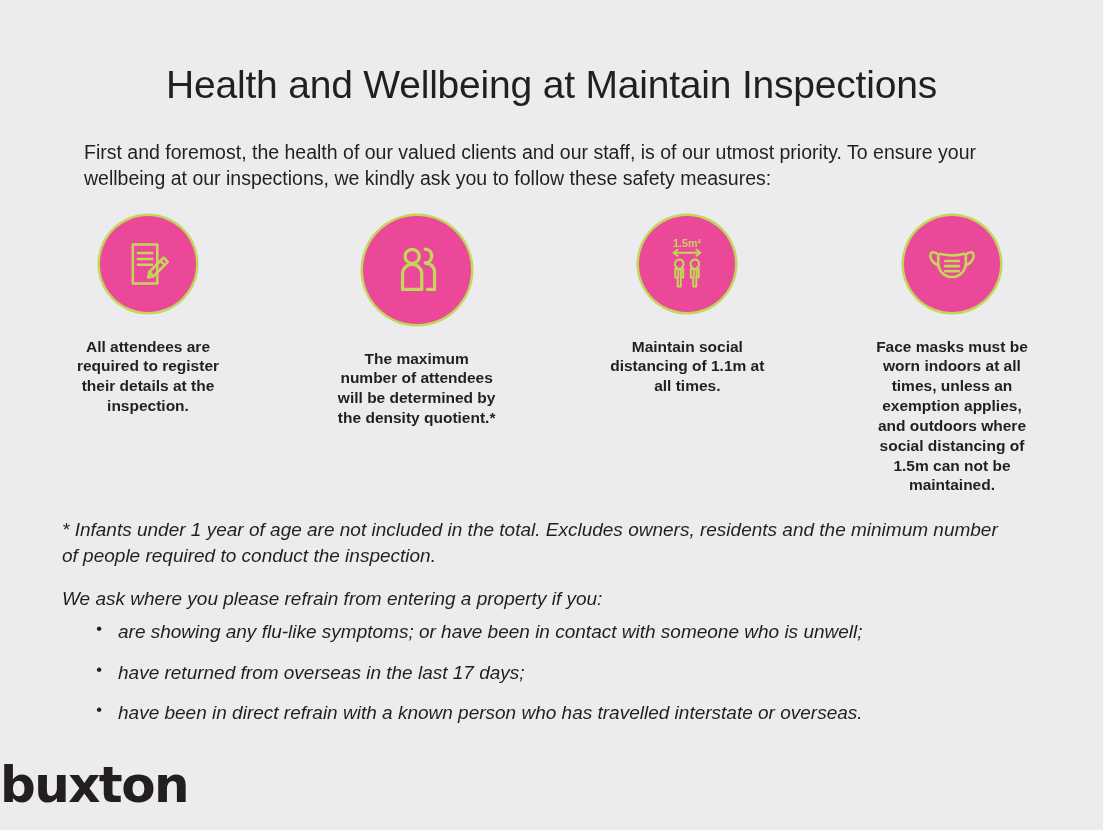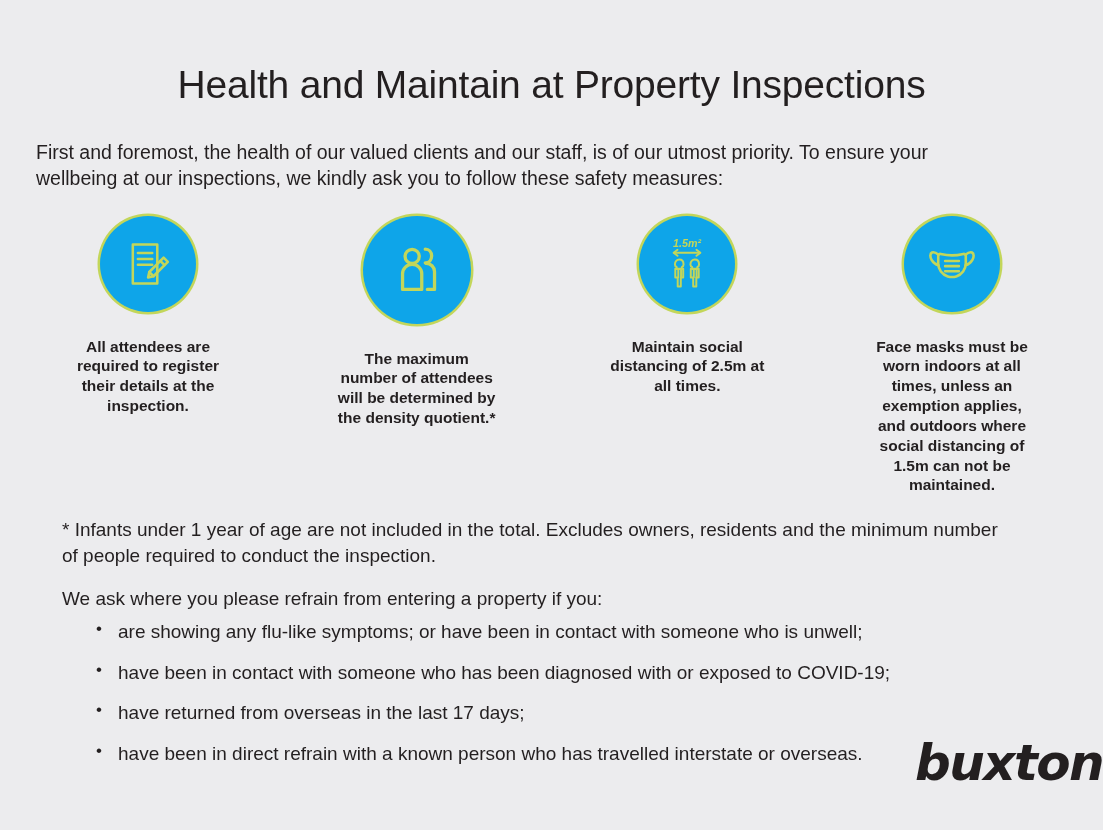--- a/index.html
+++ b/index.html
@@ -26,21 +26,21 @@
     font-size: 39px;
     font-weight: 400;
     letter-spacing: -0.2px;
     color: #231f20;
     margin: 0;
     padding-top: 62px;
     line-height: 1.2;
   }
   .intro {
     margin: 0;
-    padding: 31px 62px 0 36px;
+    padding: 31px 62px 0 84px;
     font-size: 19.5px;
     line-height: 1.33;
     color: #231f20;
     max-width: 950px;
   }
 
   
   .icon-row {
     display: flex;
     justify-content: space-between;
@@ -54,27 +54,26 @@
     box-sizing: border-box;
   }
   .cell-0 { width: 190px; }
   .cell-1 { width: 172px; }
   .cell-2 { width: 176px; }
   .cell-3 { width: 178px; }
   .cell-4 { width: 178px; align-items: center; }
 
   .circle {
     border-radius: 50%;
-    background: #0ea5e9;
+    background: #ec4899;
     box-shadow: 0 0 0 2.5px #c3d65a;
     display: flex;
     align-items: center;
     justify-content: center;
     flex: none;
-    font-style: italic;
   }
   .circle.big  { width: 108px; height: 108px; }
   .circle.std  { width: 96px;  height: 96px;  }
 
   .cap {
     margin-top: 25px;
     text-align: center;
     font-size: 15.5px;
     font-weight: bold;
     line-height: 1.28;
@@ -82,20 +81,21 @@
   }
   .cell-0 .cap { width: 160px; }
   .cell-1 .cap { width: 150px; }
   .cell-2 .cap { width: 160px; }
   .cell-3 .cap { width: 172px; }
   .cell-4 .cap { width: 165px; }
 
   
   .bottom {
     padding: 22px 84px 0 62px;
+    font-style: italic;
   }
   .footnote {
     margin: 0;
     font-size: 19px;
     line-height: 1.35;
     max-width: 940px;
   }
   .ask {
     margin: 17px 0 0 0;
     font-size: 19px;
@@ -117,39 +117,38 @@
     position: absolute;
     left: -22px;
     top: -1px;
     font-size: 17px;
   }
 
   .logo-wrap {
     position: absolute;
     left: 0;
     right: 0;
-    bottom: 38px;
-    text-align: right;
-    font-style: italic;
+    bottom: 16px;
+    text-align: left;
   }
   .logo {
     font-size: 50px;
     font-weight: bold;
     letter-spacing: -1.6px;
     color: #231f20;
     font-family: "DejaVu Sans", sans-serif;
     display: inline-block;
   }
 </style>
 </head>
 <body>
 
 <div class="page">
 
-  <h1 class="title">Health and Maintain at Property Inspections</h1>
+  <h1 class="title">Health and Wellbeing at Maintain Inspections</h1>
 
   <p class="intro">First and foremost, the health of our valued clients and our staff, is of our utmost priority. To ensure your wellbeing at our inspections, we kindly ask you to follow these safety measures:</p>
 
   <div class="icon-row">
 
     <div class="icon-cell cell-1">
       <div class="circle std">
         <svg width="54" height="54" viewBox="0 0 64 64" fill="none" stroke="#c3d65a" stroke-width="3" stroke-linecap="round" stroke-linejoin="round">
           <path d="M14 9h29v46H14z"></path>
           <path d="M20 19h17M20 26h17M20 33h17"></path>
@@ -187,21 +186,21 @@
             <path d="M22.4 41.5h9.2v10.2h-2.8V62h-3.6V51.7h-2.8z"></path>
             <path d="M25.9 41.8v9.5M29.1 41.8v9.5"></path>
           </g>
           <g stroke="#c3d65a" stroke-width="2.3" fill="none" stroke-linecap="round" stroke-linejoin="round">
             <path d="M40 36.5c0-3.6 2.2-5.6 5-5.6s5 2 5 5.6c0 1.6-.9 2.6-2 3.2v2h-6v-2c-1.1-.6-2-1.6-2-3.2z"></path>
             <path d="M40.4 41.5h9.2v10.2h-2.8V62h-3.6V51.7h-2.8z"></path>
             <path d="M43.9 41.8v9.5M47.1 41.8v9.5"></path>
           </g>
         </svg>
       </div>
-      <div class="cap">Maintain social distancing of 2.5m at all times.</div>
+      <div class="cap">Maintain social distancing of 1.1m at all times.</div>
     </div>
 
 
     <div class="icon-cell cell-4">
       <div class="circle std">
         <svg width="62" height="62" viewBox="0 0 72 72" fill="none" stroke="#c3d65a" stroke-width="3" stroke-linecap="round" stroke-linejoin="round">
           <path d="M20 26.5c0-1.4 1.3-2.5 2.7-2.2 3 .7 8.1 1.7 13.3 1.7s10.3-1 13.3-1.7c1.4-.3 2.7.8 2.7 2.2v8.9c0 6.9-4.5 13-11.1 15-3.2 1-6.6 1-9.8 0-6.6-2-11.1-8.1-11.1-15z"></path>
           <path d="M20.4 25.3c-2.2-1.8-5.3-3.6-7.6-2.6-2.6 1.2-2.3 5.2-.5 8.4 1.9 3.3 5.2 5.6 7.9 6.4"></path>
           <path d="M51.6 25.3c2.2-1.8 5.3-3.6 7.6-2.6 2.6 1.2 2.3 5.2.5 8.4-1.9 3.3-5.2 5.6-7.9 6.4"></path>
           <path d="M28 32.5h16M28 38.5h16M28 44.5h16"></path>
@@ -210,21 +209,20 @@
       <div class="cap">Face masks must be worn indoors at all times, unless an exemption applies, and outdoors where social distancing of 1.5m can not be maintained.</div>
     </div>
 
   </div>
 
   <div class="bottom">
     <p class="footnote">* Infants under 1 year of age are not included in the total. Excludes owners, residents and the minimum number of people required to conduct the inspection.</p>
     <p class="ask">We ask where you please refrain from entering a property if you:</p>
     <ul class="rules">
       <li>are showing any flu-like symptoms; or have been in contact with someone who is unwell;</li>
-      <li>have been in contact with someone who has been diagnosed with or exposed to COVID-19;</li>
       <li>have returned from overseas in the last 17 days;</li>
       <li>have been in direct refrain with a known person who has travelled interstate or overseas.</li>
     </ul>
   </div>
 
   <div class="logo-wrap">
     <span class="logo">buxton</span>
   </div>
 
 </div>

